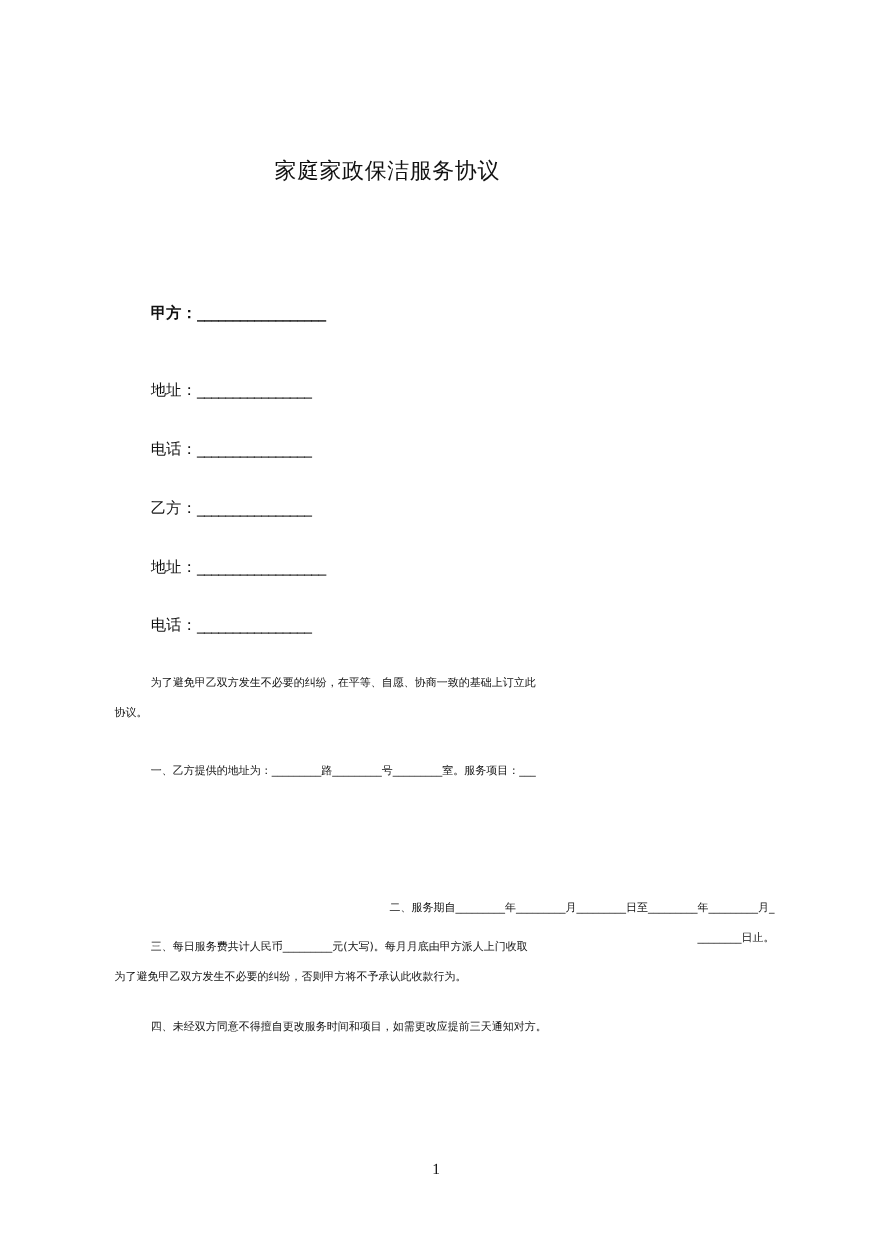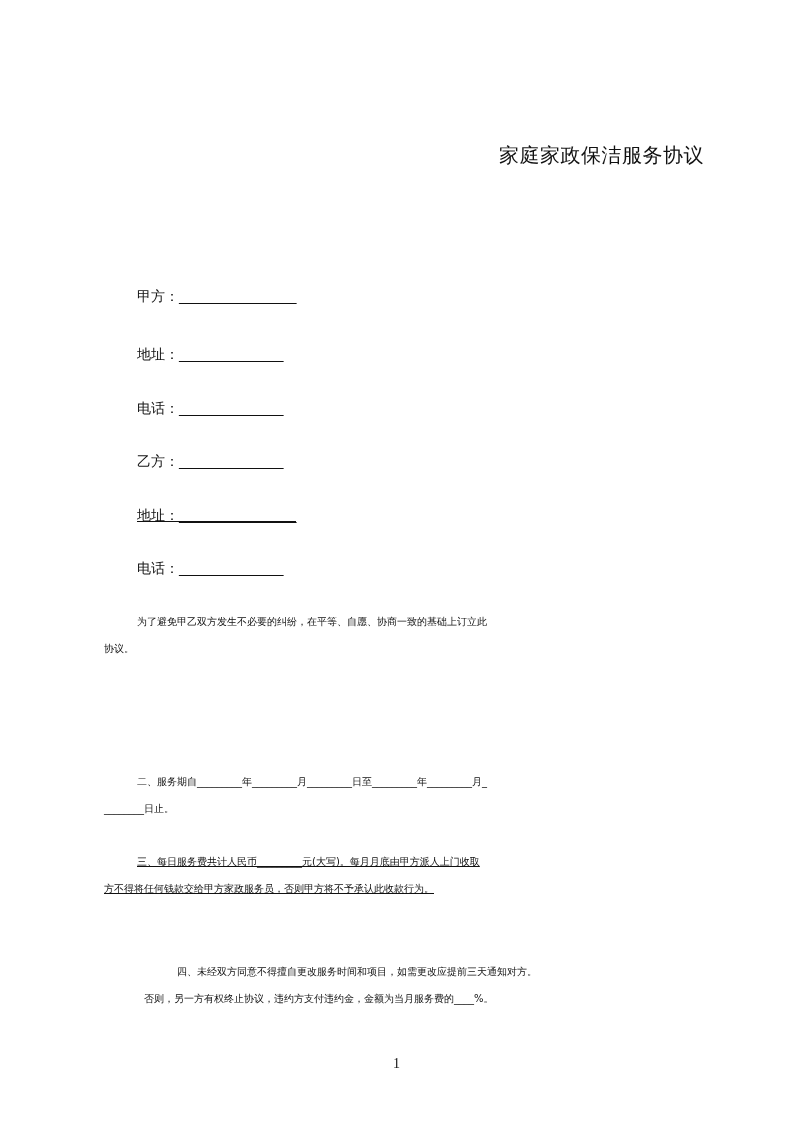--- a/index.html
+++ b/index.html
@@ -3,21 +3,21 @@
   <meta charset="utf-8">
   <style>
     html, body { margin: 0; padding: 0; background: #ffffff; }
     body {
       width: 793px; height: 1122px; position: relative; overflow: hidden;
       font-family: "DejaVu Sans", "Liberation Sans", sans-serif;
       color: #111111;
     }
     .title {
       position: absolute; left: 0; width: 704px; top: 142px;
-      text-align: right; font-size: 20px; letter-spacing: 0.5px;
+      text-align: center; font-size: 20px; letter-spacing: 0.5px;
     }
     .field {
       position: absolute; left: 137px; font-size: 14px; white-space: nowrap;
     }
     .para {
       position: absolute; left: 104px; width: 600px; font-size: 10px;
       line-height: 27px;
     }
     .para .indent { padding-left: 33px; }
     .blank { letter-spacing: -0.5px; }
@@ -25,56 +25,56 @@
       position: absolute; left: 0; width: 793px; top: 1056px; text-align: center;
       font-family: "Liberation Serif", "DejaVu Serif", serif; font-size: 14px;
     }
   </style>
 </head>
 <body>
 
 <div>
   <div class="title">家庭家政保洁服务协议</div>
 
-  <div class="field" style="top:288px;">
+  <div class="field" style="top:276px;font-weight:bold;">
     <span>甲方：</span><span class="blank">__________________</span>
   </div>
   <div class="field" style="top:346px;">
     <span>地址：</span><span class="blank">________________</span>
   </div>
   <div class="field" style="top:400px;">
     <span>电话：</span><span class="blank">________________</span>
   </div>
   <div class="field" style="top:453px;text-align:center;">
     <span>乙方：</span><span class="blank">________________</span>
   </div>
-  <div class="field" style="top:507px;text-decoration:underline;">
+  <div class="field" style="top:507px;">
     <span>地址：</span><span class="blank">__________________</span>
   </div>
   <div class="field" style="top:560px;">
     <span>电话：</span><span class="blank">________________</span>
   </div>
 
   <div class="para" style="top:608px;">
     <div class="indent">为了避免甲乙双方发生不必要的纠纷，在平等、自愿、协商一致的基础上订立此</div>
     <div>协议。</div>
   </div>
 
   <div class="para" style="top:688px;">
+    <div class="indent">一、乙方提供的地址为：_________路_________号_________室。服务项目：___</div>
   </div>
 
-  <div class="para" style="top:768px;">
+  <div class="para" style="top:812px;text-align:right;">
     <div class="indent">二、服务期自_________年_________月_________日至_________年_________月_</div>
     <div>________日止。</div>
   </div>
 
-  <div class="para" style="top:848px;text-decoration:underline;">
+  <div class="para" style="top:848px;">
     <div class="indent">三、每日服务费共计人民币_________元(大写)。每月月底由甲方派人上门收取</div>
-    <div>方不得将任何钱款交给甲方家政服务员，否则甲方将不予承认此收款行为。</div>
+    <div>为了避免甲乙双方发生不必要的纠纷，否则甲方将不予承认此收款行为。</div>
   </div>
 
-  <div class="para" style="top:958px;margin-left:40px;">
+  <div class="para" style="top:920px;">
     <div class="indent">四、未经双方同意不得擅自更改服务时间和项目，如需更改应提前三天通知对方。</div>
-    <div>否则，另一方有权终止协议，违约方支付违约金，金额为当月服务费的____%。</div>
   </div>
 
   <div class="page-num">1</div>
 </div>
 
 </body></html>

